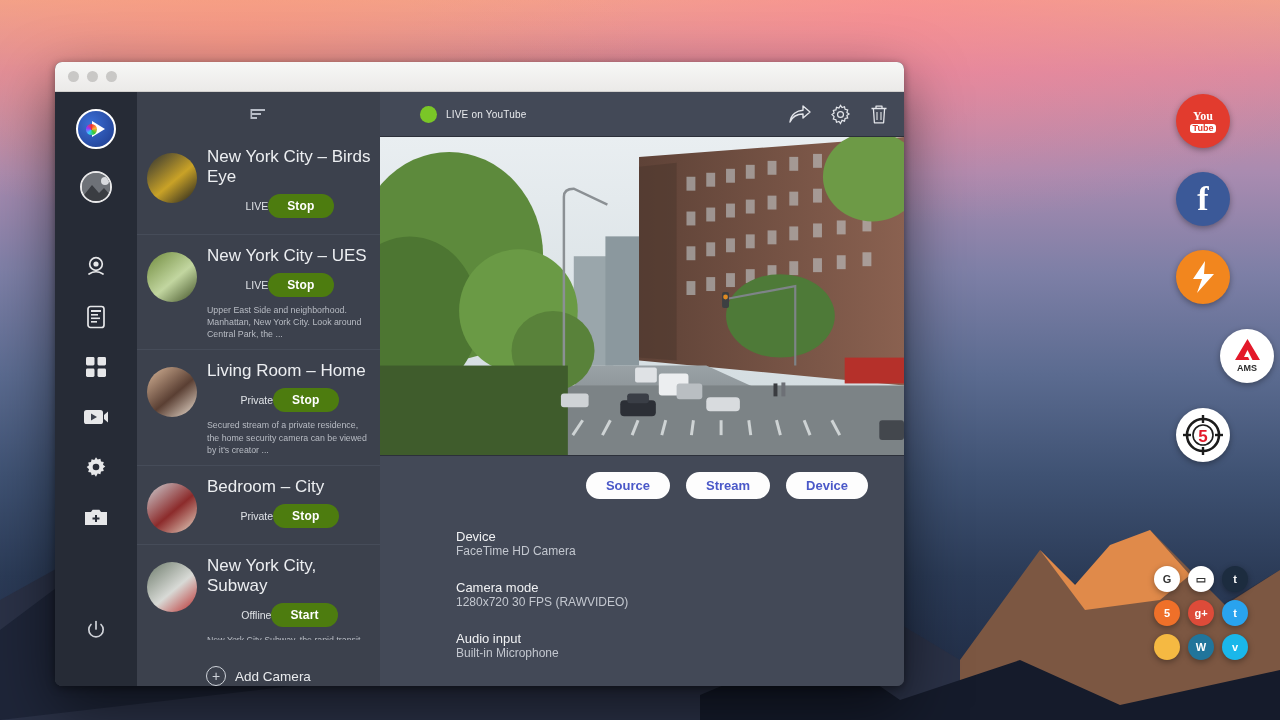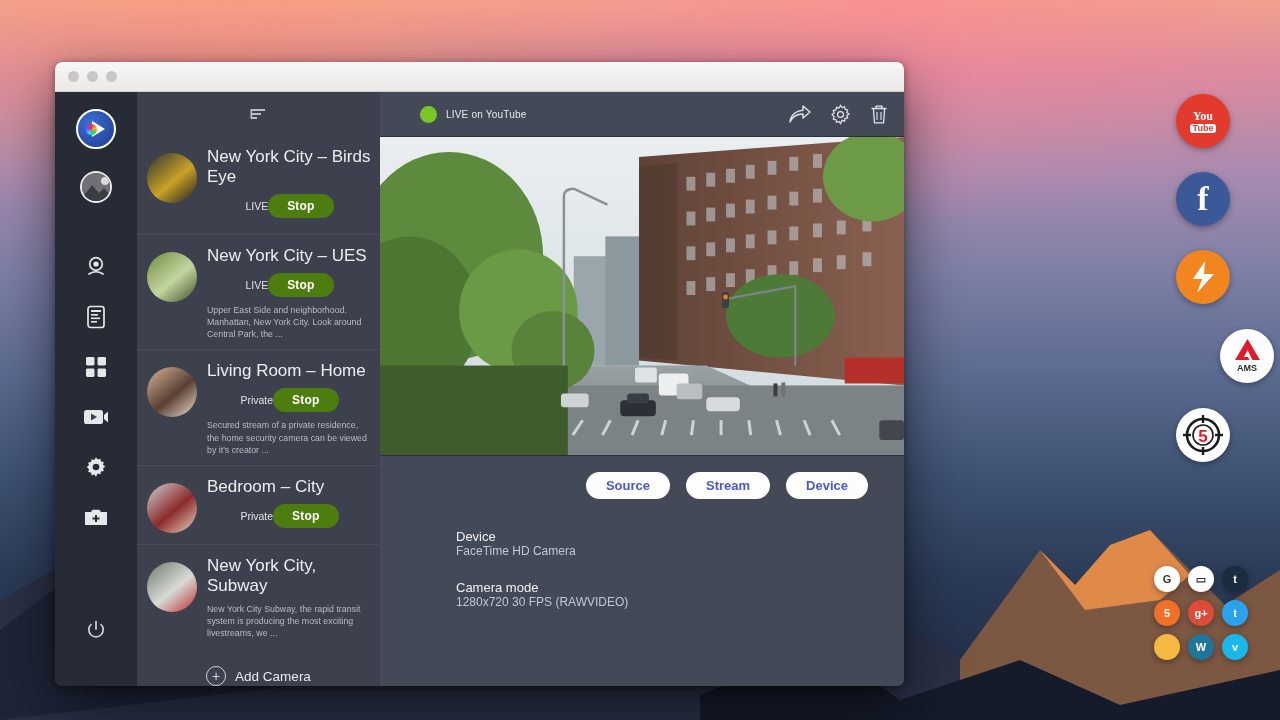--- a/index.html
+++ b/index.html
@@ -253,20 +253,24 @@
                 <div class="cam-row2">
                   <span class="cam-status">Private</span>
                   <button class="btn-pill">Stop</button>
                 </div>
               </div>
             </div>
             <div class="cam-item">
               <div class="thumb" style="background:linear-gradient(140deg,#6c7a6a 0%,#d8dad6 55%,#bb2b2b 100%)"></div>
               <div class="cam-main">
                 <div class="cam-title">New York City, Subway</div>
+                <div class="cam-row2">
+                  <span class="cam-status">Offline</span>
+                  <button class="btn-pill">Start</button>
+                </div>
                 <div class="cam-desc">New York City Subway, the rapid transit system is producing the most exciting livestreams, we ...</div>
               </div>
             </div>
           </div>
 
         <div id="add-camera">
           <span class="circ">+</span>
           <span>Add Camera</span>
         </div>
       </div>
@@ -408,20 +412,24 @@
 
         <div id="info">
             <div class="info-row">
               <div class="info-label">Device</div>
               <div class="info-value">FaceTime HD Camera</div>
             </div>
             <div class="info-row">
               <div class="info-label">Camera mode</div>
               <div class="info-value">1280x720 30 FPS (RAWVIDEO)</div>
             </div>
+            <div class="info-row">
+              <div class="info-label">Audio input</div>
+              <div class="info-value">Built-in Microphone</div>
+            </div>
           </div>
       </div>
     </div>
 
   </div>
 
   <div class="dicon big" style="left:1176px; top:94px; background:#e23b2e;">
     <div style="text-align:center;line-height:1">
       <div style="color:#ffffff;font-size:12px;font-weight:bold;font-family:'Liberation Serif',serif">You</div>
       <div style="background:#fff;color:#e23b2e;font-size:9px;font-weight:bold;border-radius:3px;padding:0 3px;margin-top:2px">Tube</div>

